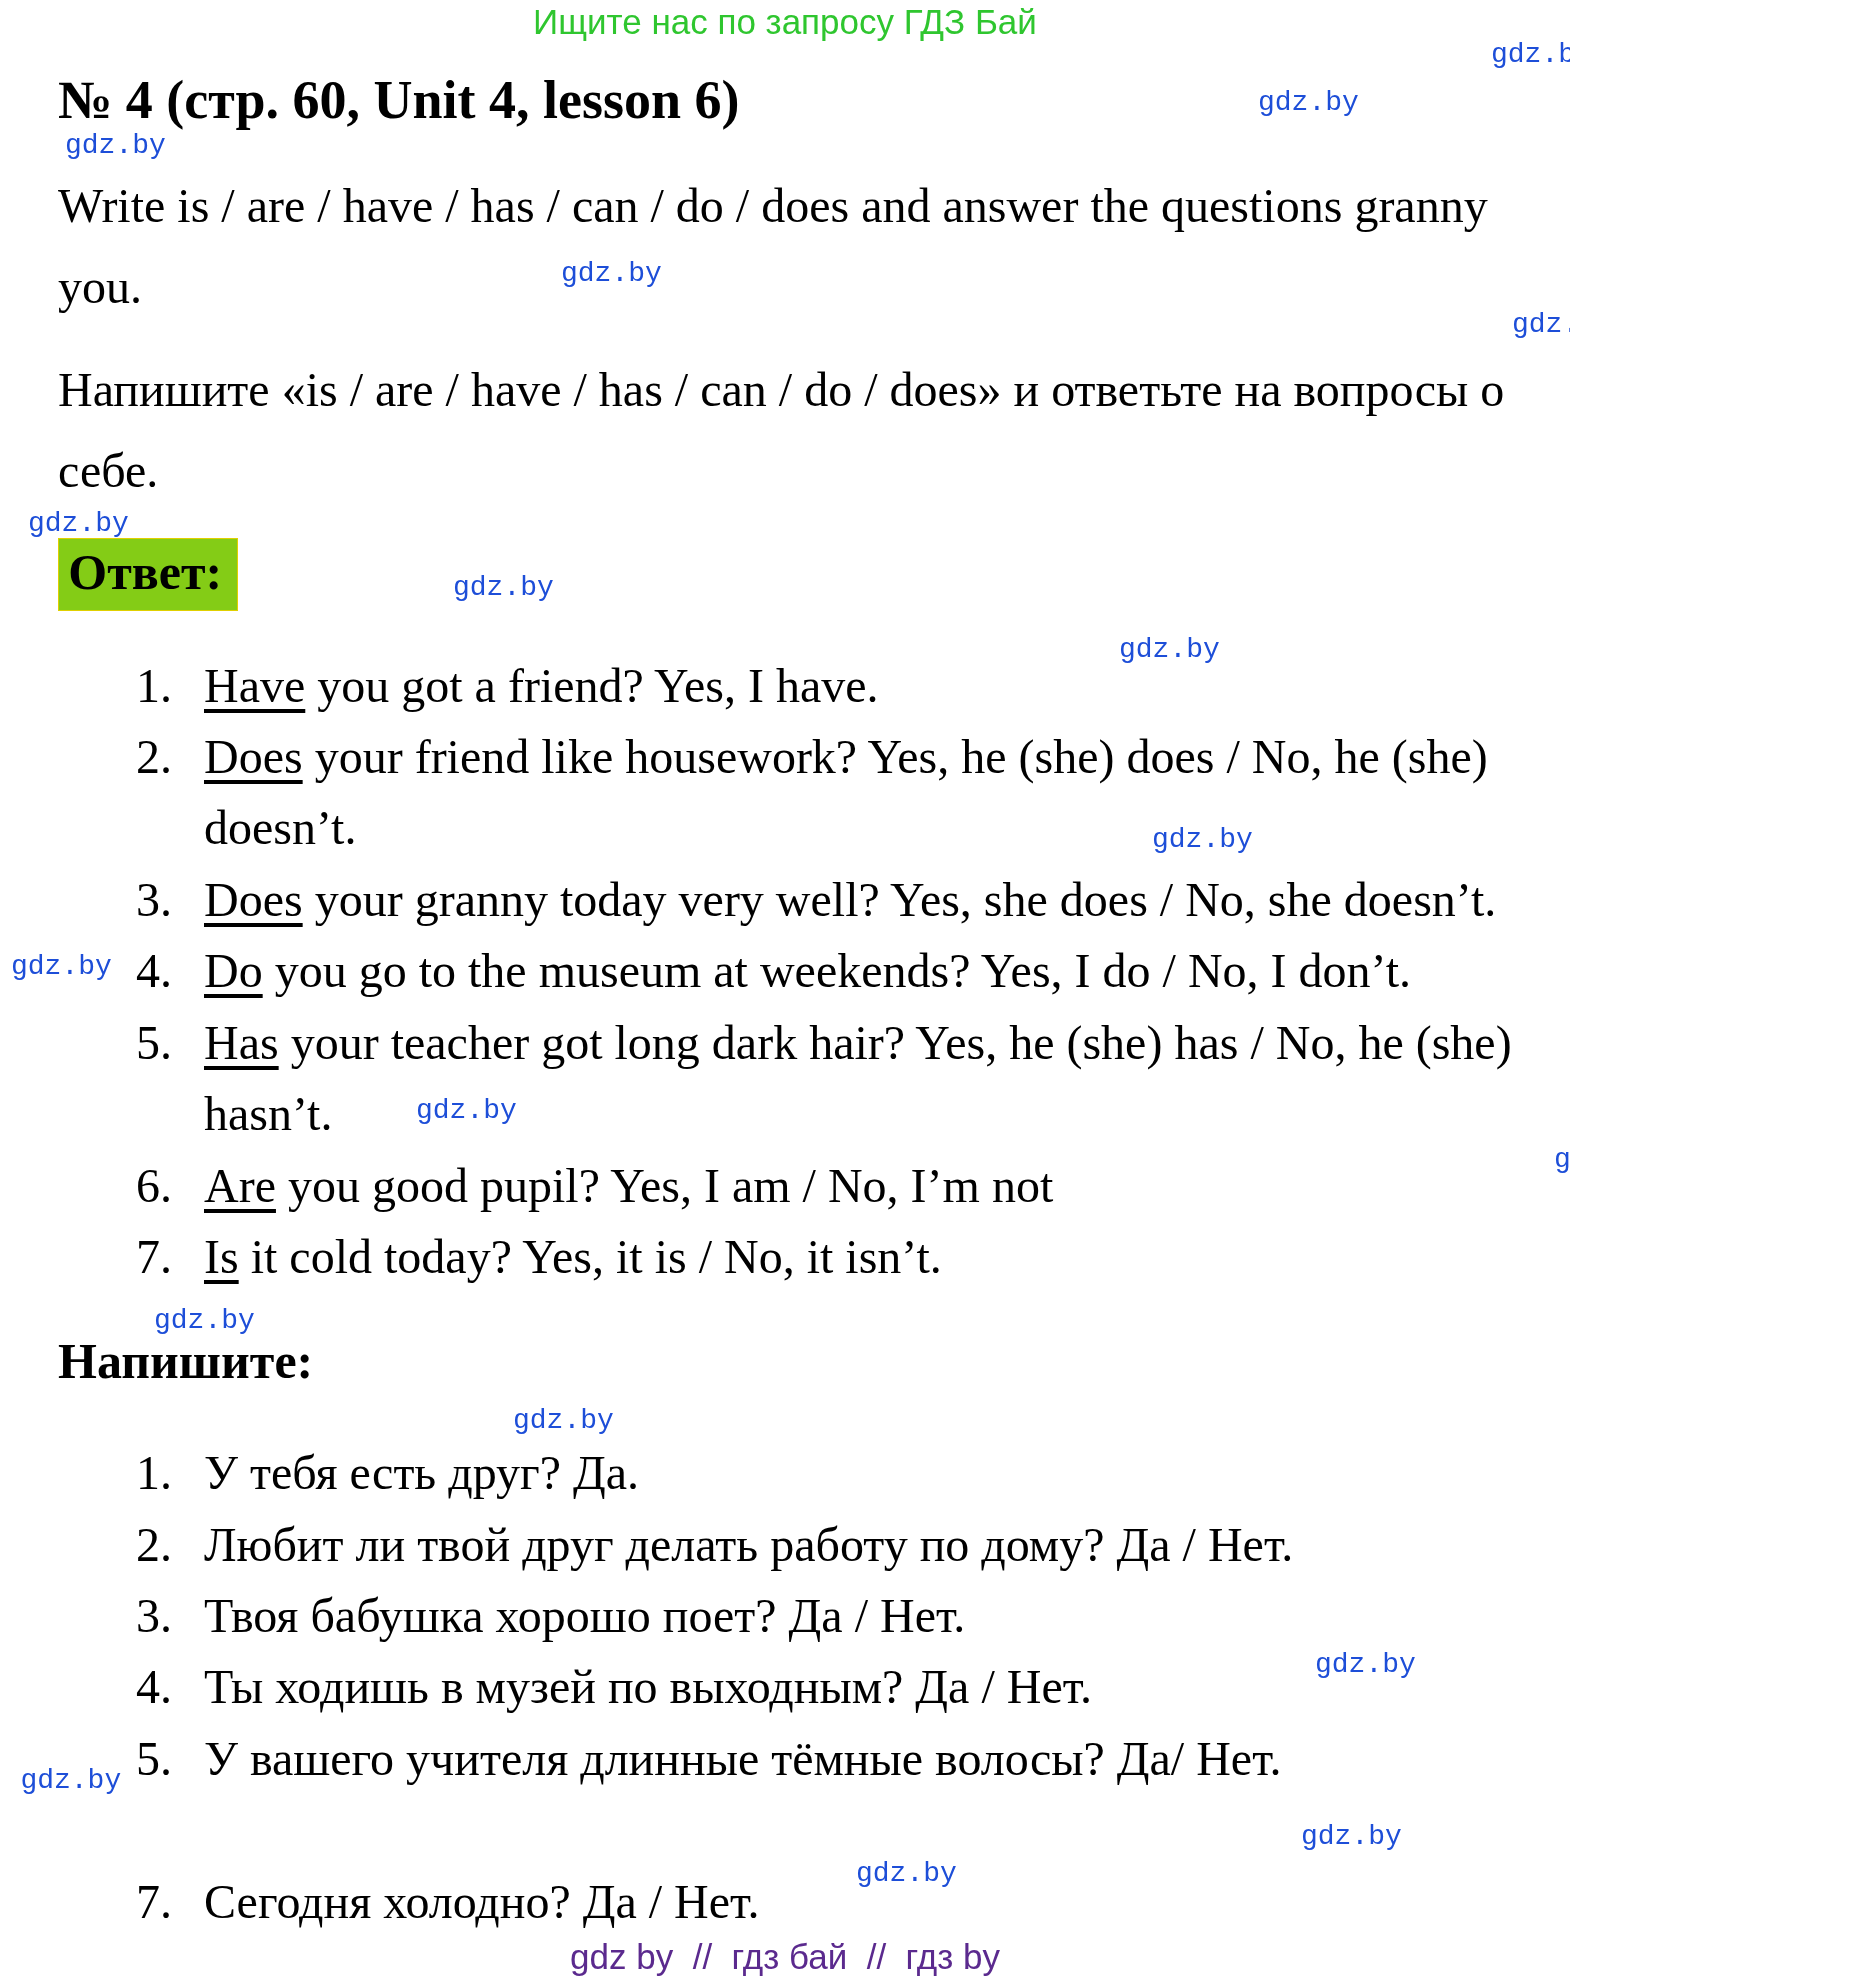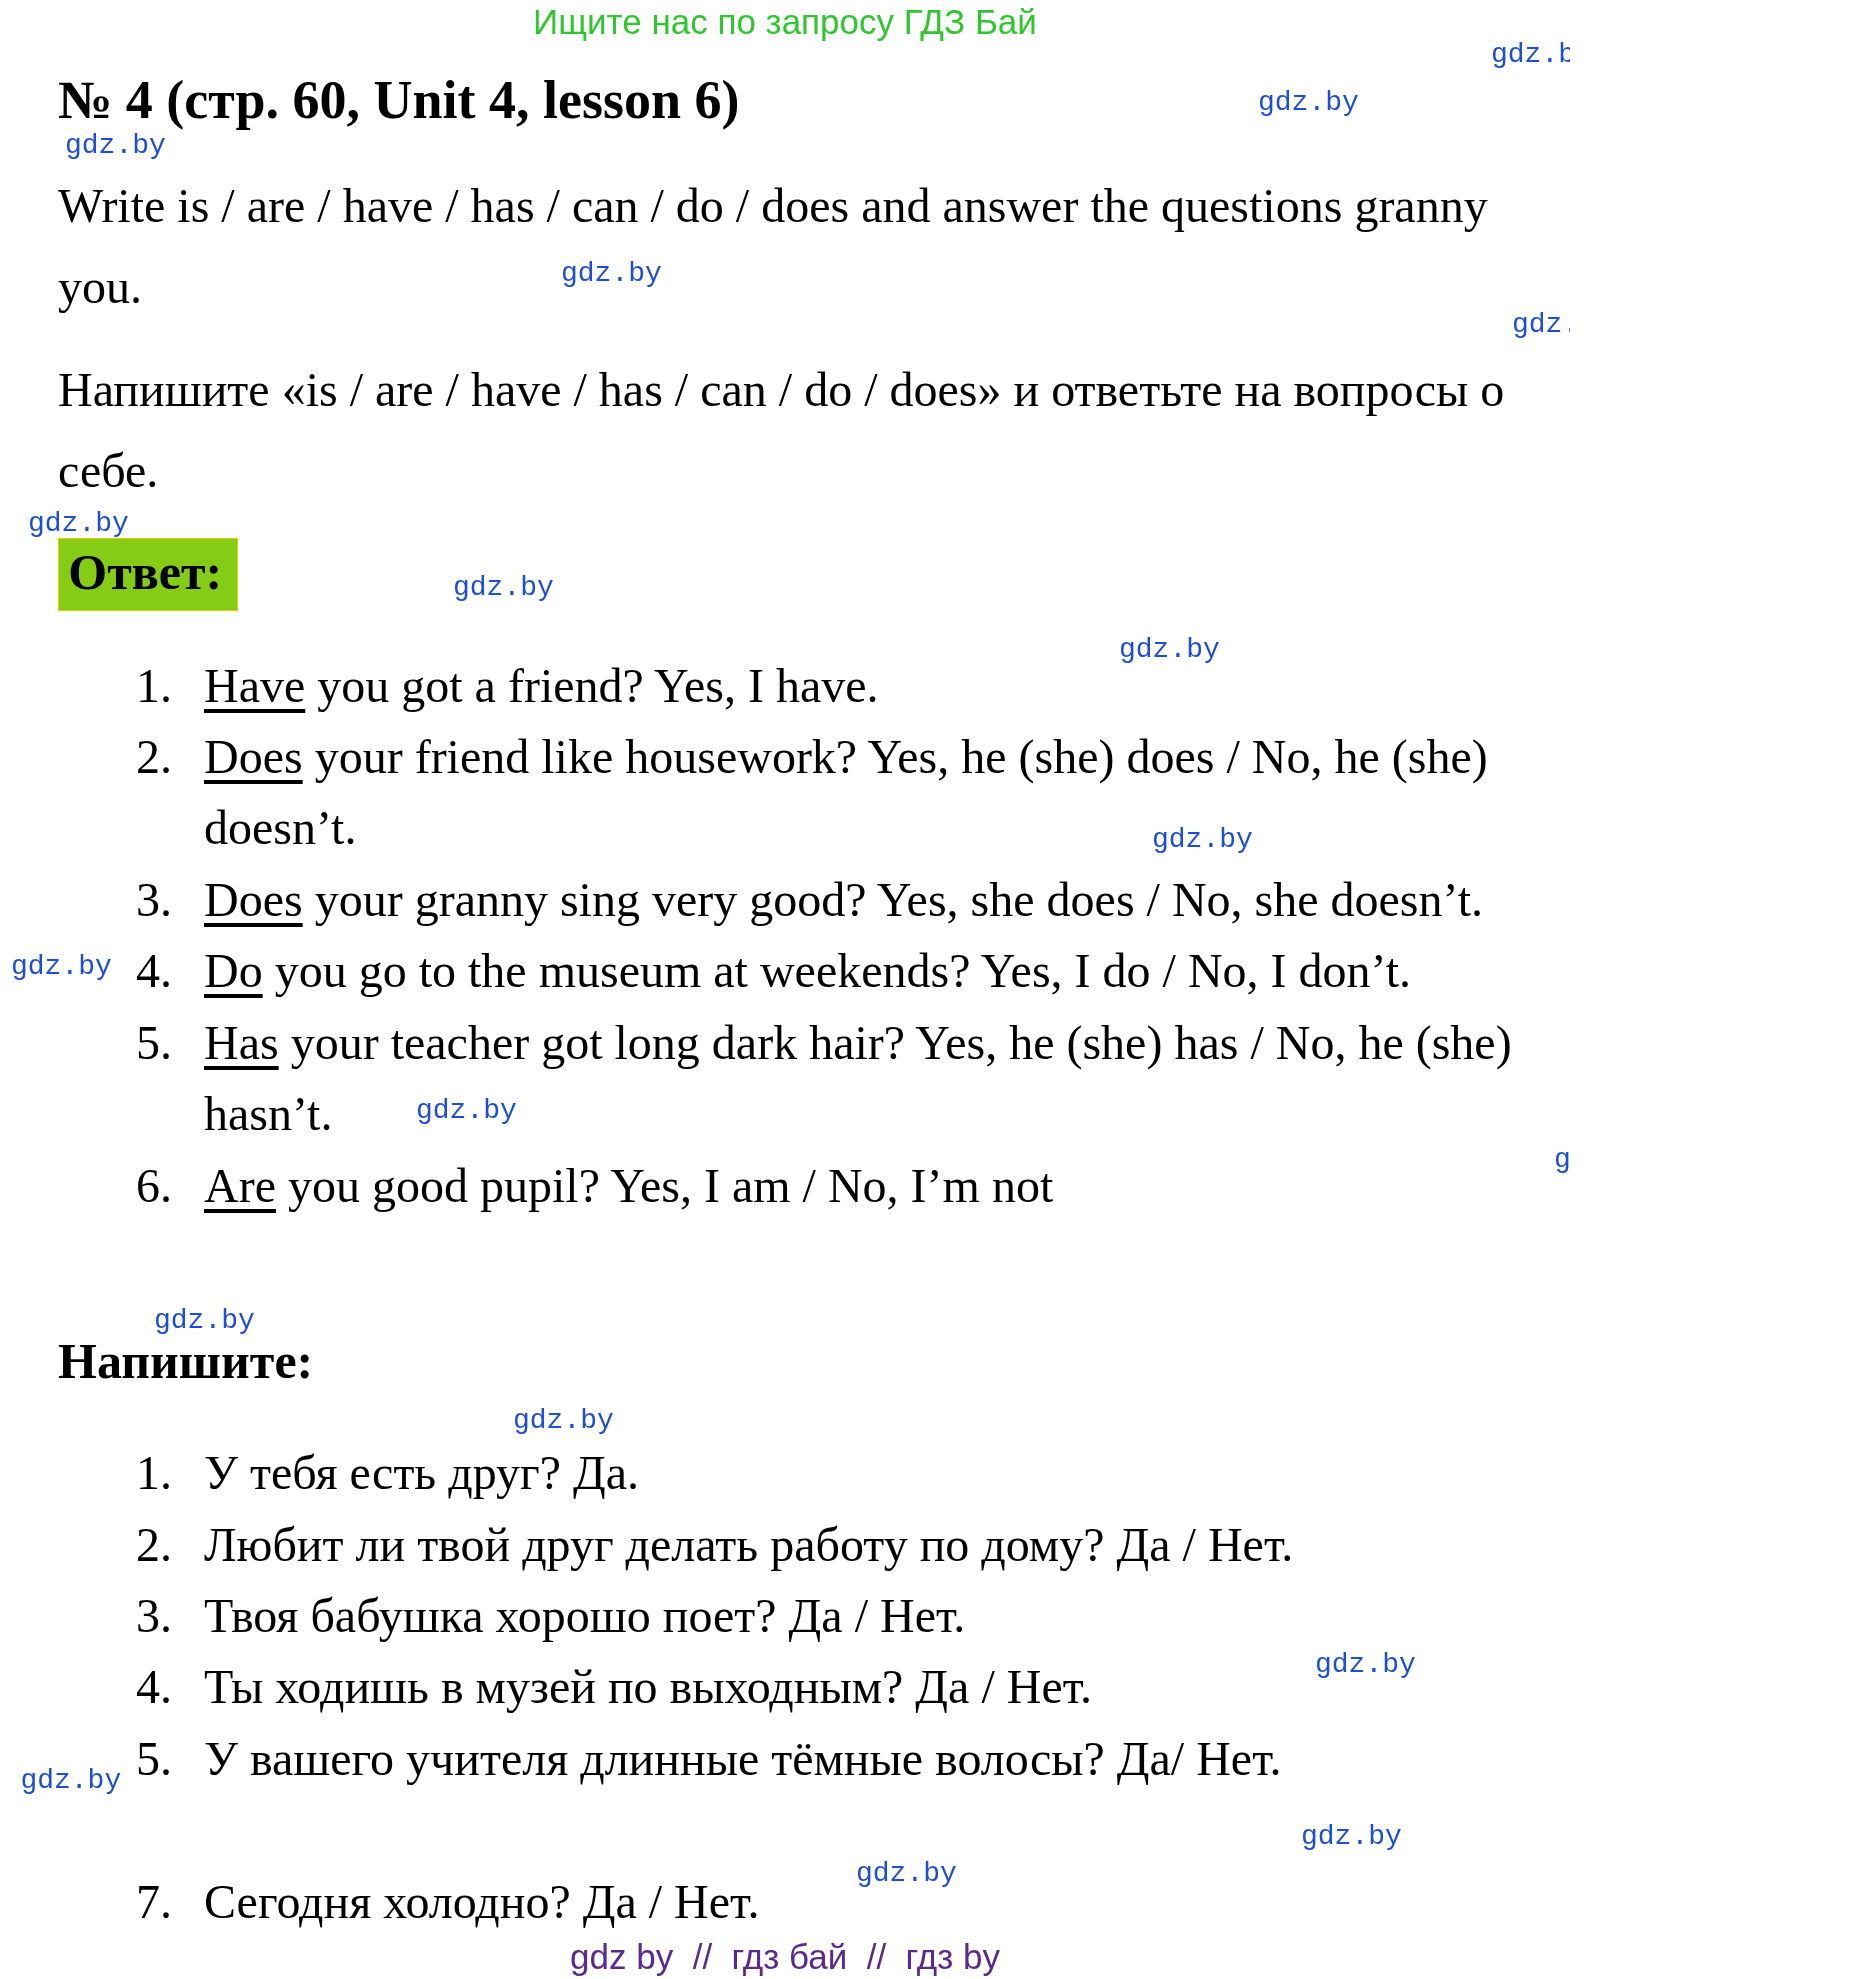--- a/index.html
+++ b/index.html
@@ -55,25 +55,26 @@
   <div class="para-line" style="top:259px">you.</div>
 
   <div class="para-line" style="top:362px">Напишите «is / are / have / has / can / do / does» и ответьте на вопросы о</div>
   <div class="para-line" style="top:443px">себе.</div>
 
   <div class="label hl" style="top:538px">Ответ:</div>
 
   <div class="line" style="top:658px"><span class="num">1.</span><span class="u">Have</span><span> you got a friend? Yes, I have.</span></div>
   <div class="line" style="top:729px"><span class="num">2.</span><span class="u">Does</span><span> your friend like housework? Yes, he (she) does / No, he (she)</span></div>
   <div class="line" style="top:800px"><span class="num"></span><span class="u"></span><span>doesn’t.</span></div>
-  <div class="line" style="top:872px"><span class="num">3.</span><span class="u">Does</span><span> your granny sing very good? Yes, she does / No, she doesn’t.</span></div>
+  <div class="line" style="top:872px"><span class="num">3.</span><span class="u">Does</span><span> your granny today very well? Yes, she does / No, she doesn’t.</span></div>
   <div class="line" style="top:943px"><span class="num">4.</span><span class="u">Do</span><span> you go to the museum at weekends? Yes, I do / No, I don’t.</span></div>
   <div class="line" style="top:1015px"><span class="num">5.</span><span class="u">Has</span><span> your teacher got long dark hair? Yes, he (she) has / No, he (she)</span></div>
   <div class="line" style="top:1086px"><span class="num"></span><span class="u"></span><span>hasn’t.</span></div>
   <div class="line" style="top:1158px"><span class="num">6.</span><span class="u">Are</span><span> you good pupil? Yes, I am / No, I’m not</span></div>
+  <div class="line" style="top:1229px"><span class="num">7.</span><span class="u">Is</span><span> it cold today? Yes, it is / No, it isn’t.</span></div>
 
   <div class="label" style="top:1332px">Напишите:</div>
 
   <div class="line" style="top:1445px"><span class="num">1.</span><span>У тебя есть друг? Да.</span></div>
   <div class="line" style="top:1517px"><span class="num">2.</span><span>Любит ли твой друг делать работу по дому? Да / Нет.</span></div>
   <div class="line" style="top:1588px"><span class="num">3.</span><span>Твоя бабушка хорошо поет? Да / Нет.</span></div>
   <div class="line" style="top:1659px"><span class="num">4.</span><span>Ты ходишь в музей по выходным? Да / Нет.</span></div>
   <div class="line" style="top:1731px"><span class="num">5.</span><span>У вашего учителя длинные тёмные волосы? Да/ Нет.</span></div>
   <div class="line" style="top:1874px"><span class="num">7.</span><span>Сегодня холодно? Да / Нет.</span></div>
 

